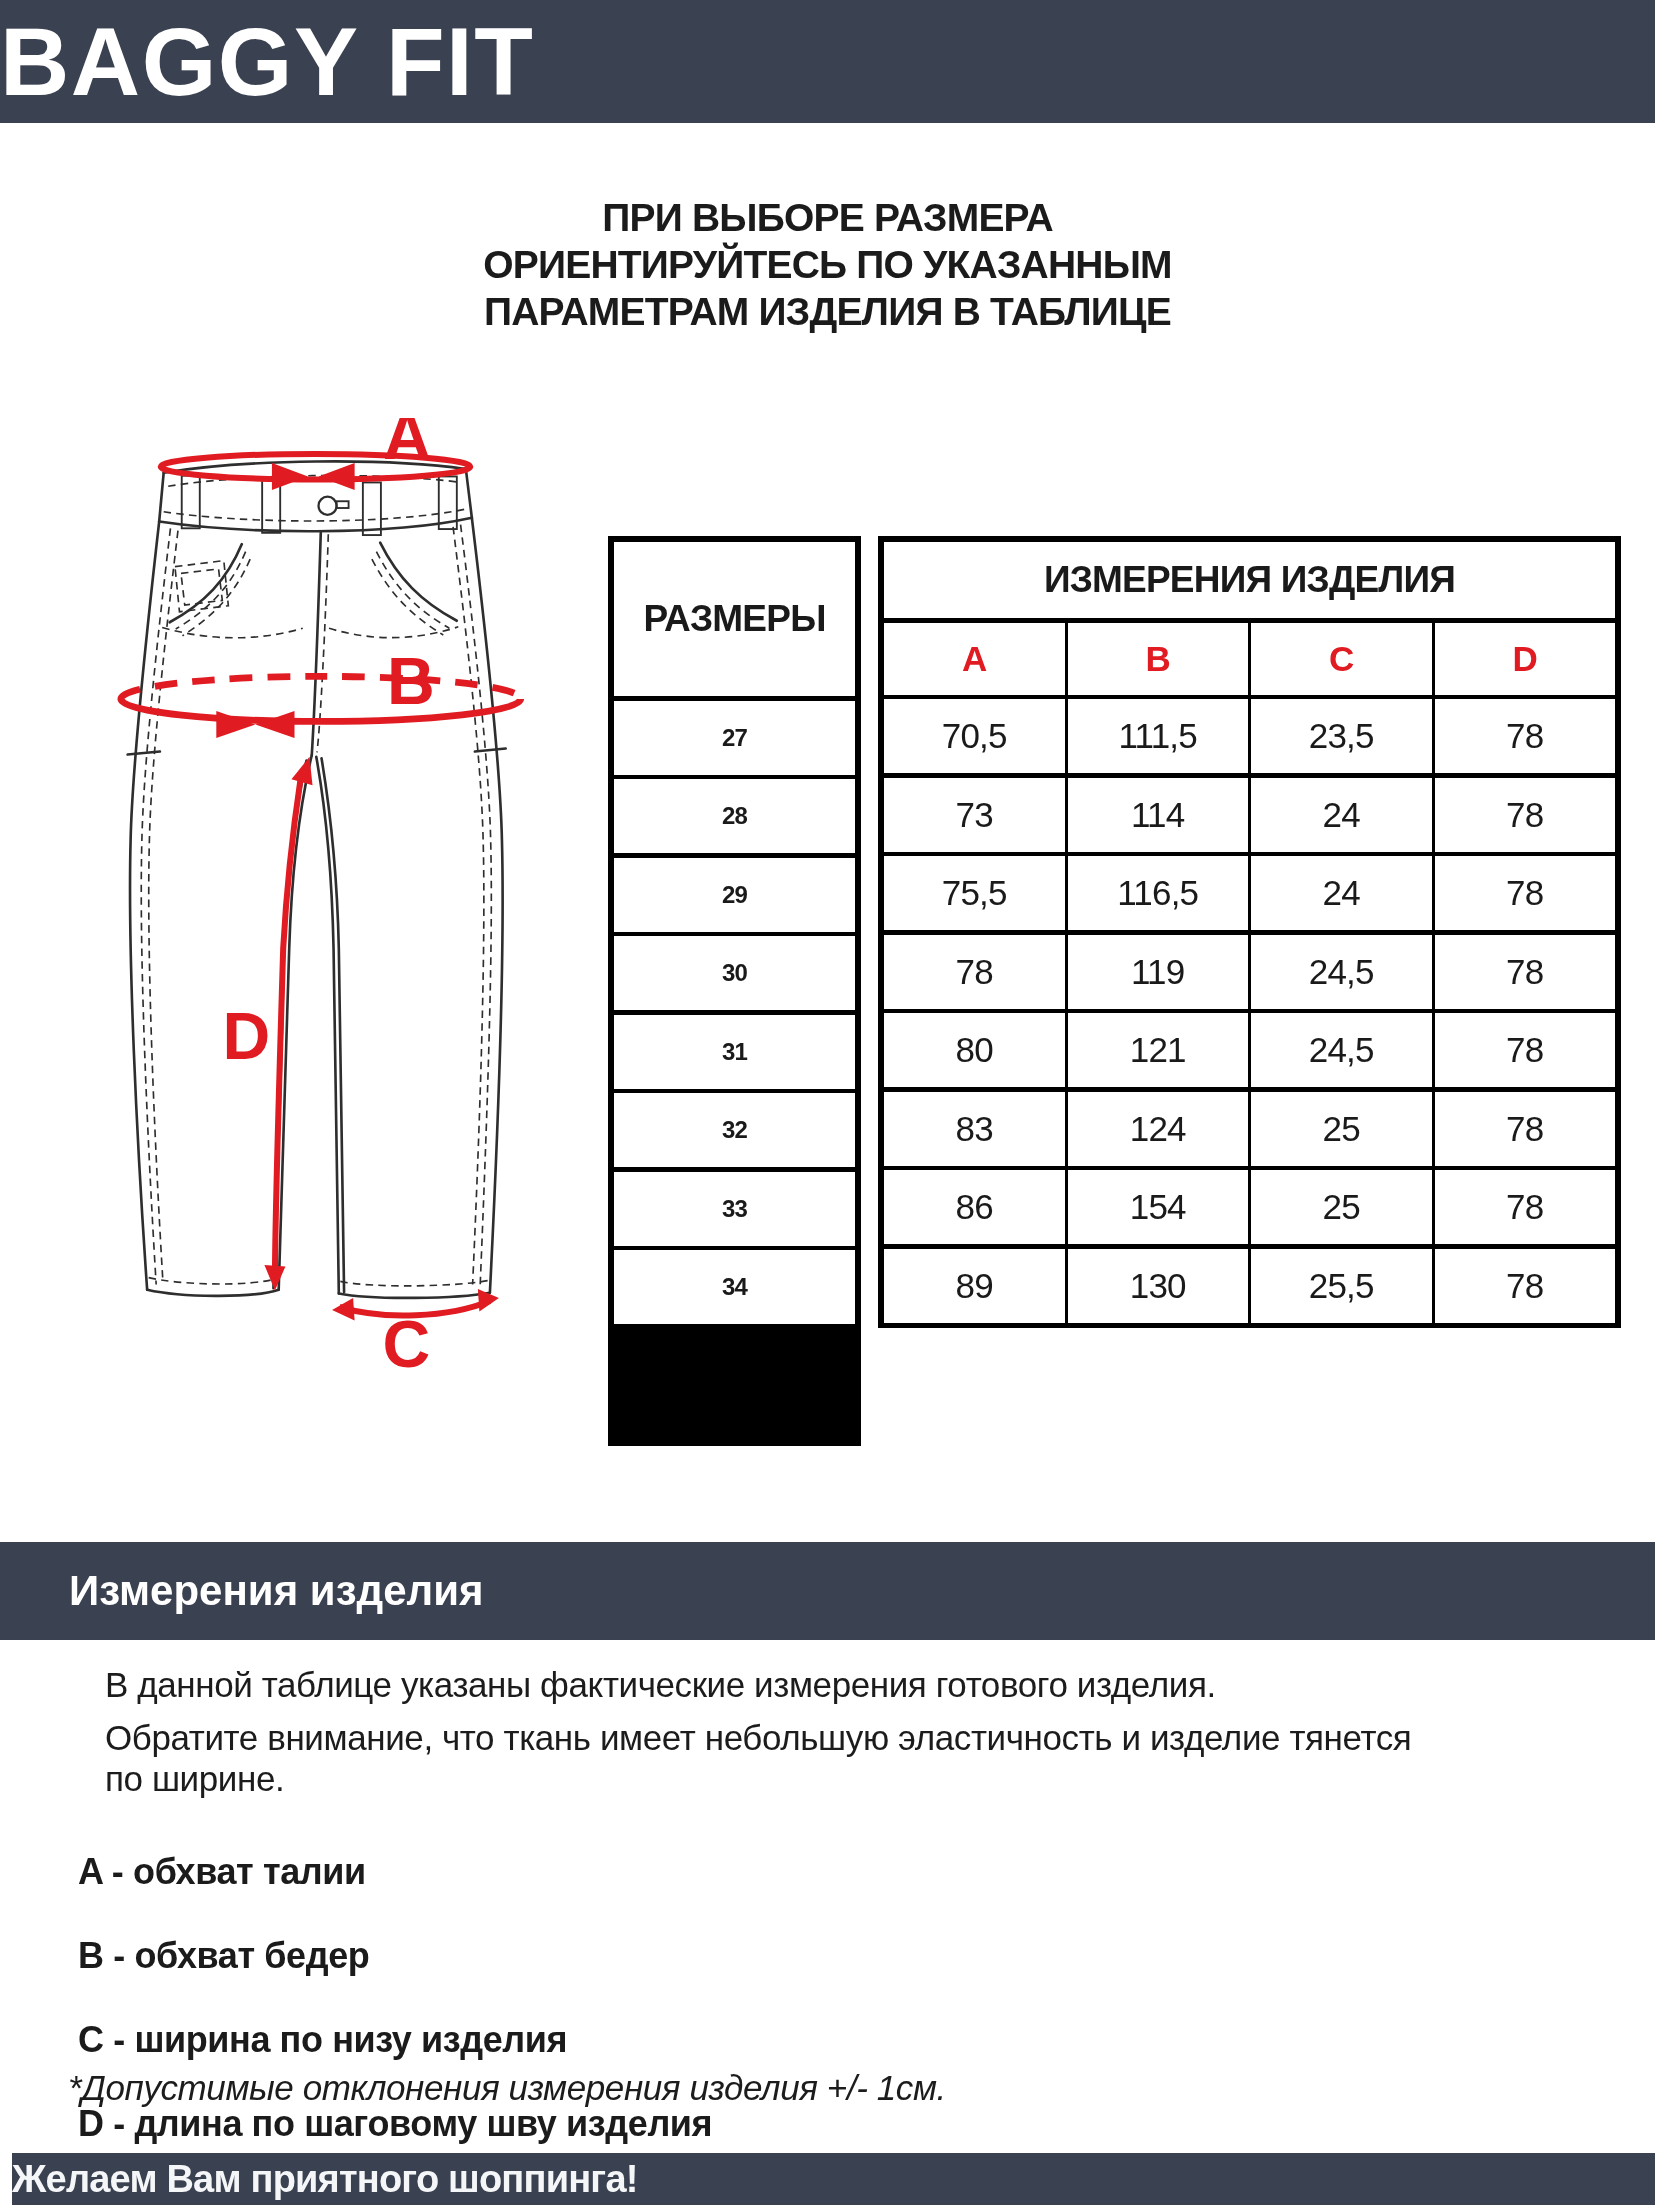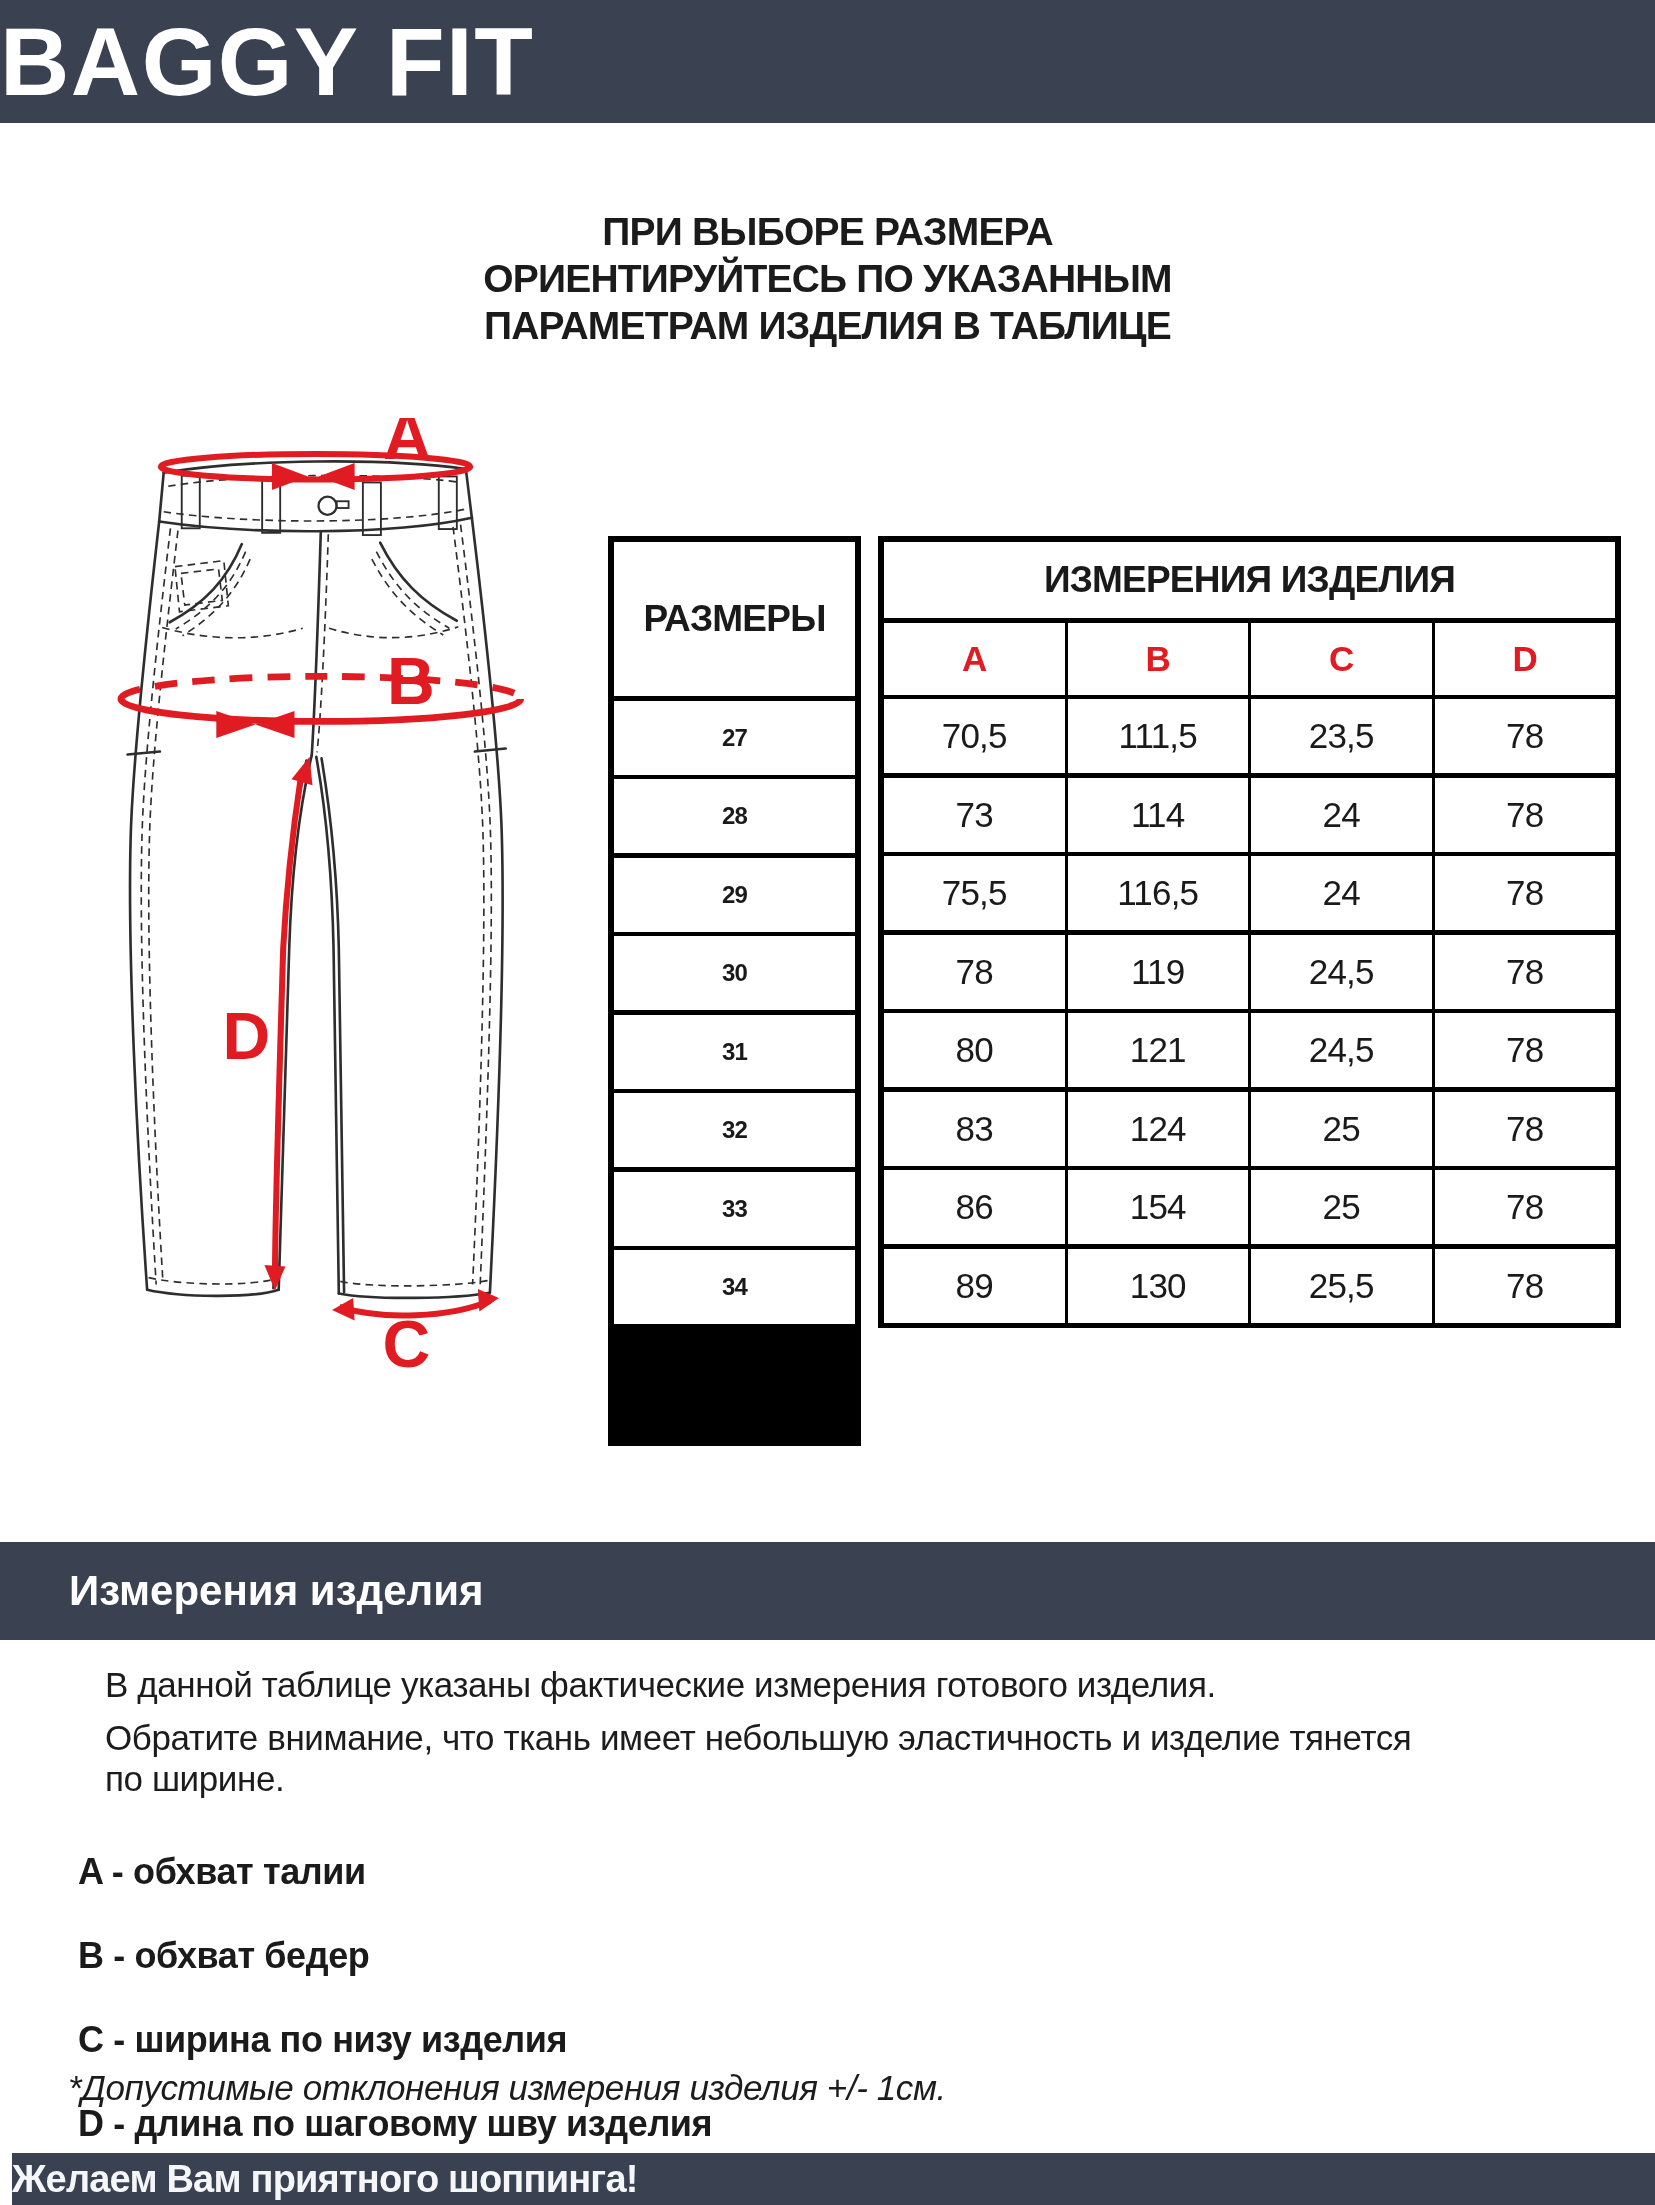--- a/index.html
+++ b/index.html
@@ -15,21 +15,21 @@
 
   .sectionbar { position:absolute; left:0; top:1542px; width:1655px; height:98px;
             background:#3a4150; display:flex; align-items:center; padding-left:69px; }
   .sectionbar .stitle { color:#ffffff; font-weight:700; font-size:42px; }
 
   .bottombar { position:absolute; left:12px; top:2153px; width:1655px; height:52px;
             background:#3a4150; display:flex; align-items:center; justify-content:flex-start; }
   .bottombar .ftext { color:#f5f6f8; font-weight:700; font-size:38px; letter-spacing:-0.8px; }
 
   
-  .intro { position:absolute; left:0; top:208px; width:1655px; text-align:center;
+  .intro { position:absolute; left:0; top:194px; width:1655px; text-align:center;
            font-weight:700; font-size:39px; line-height:47px; color:#1b1b1b; letter-spacing:-0.8px; }
 
   
   .jeans { position:absolute; left:75px; top:418px; width:466px; height:982px; }
   .rlabel { font-weight:700; font-size:88px; fill:#e01b22; }
 
   
   .tbl { position:absolute; background:#000; display:grid; padding:6px; }
   .tbl .cell { background:#fff; display:flex; align-items:center; justify-content:center;
                font-weight:700; letter-spacing:-0.8px; }

